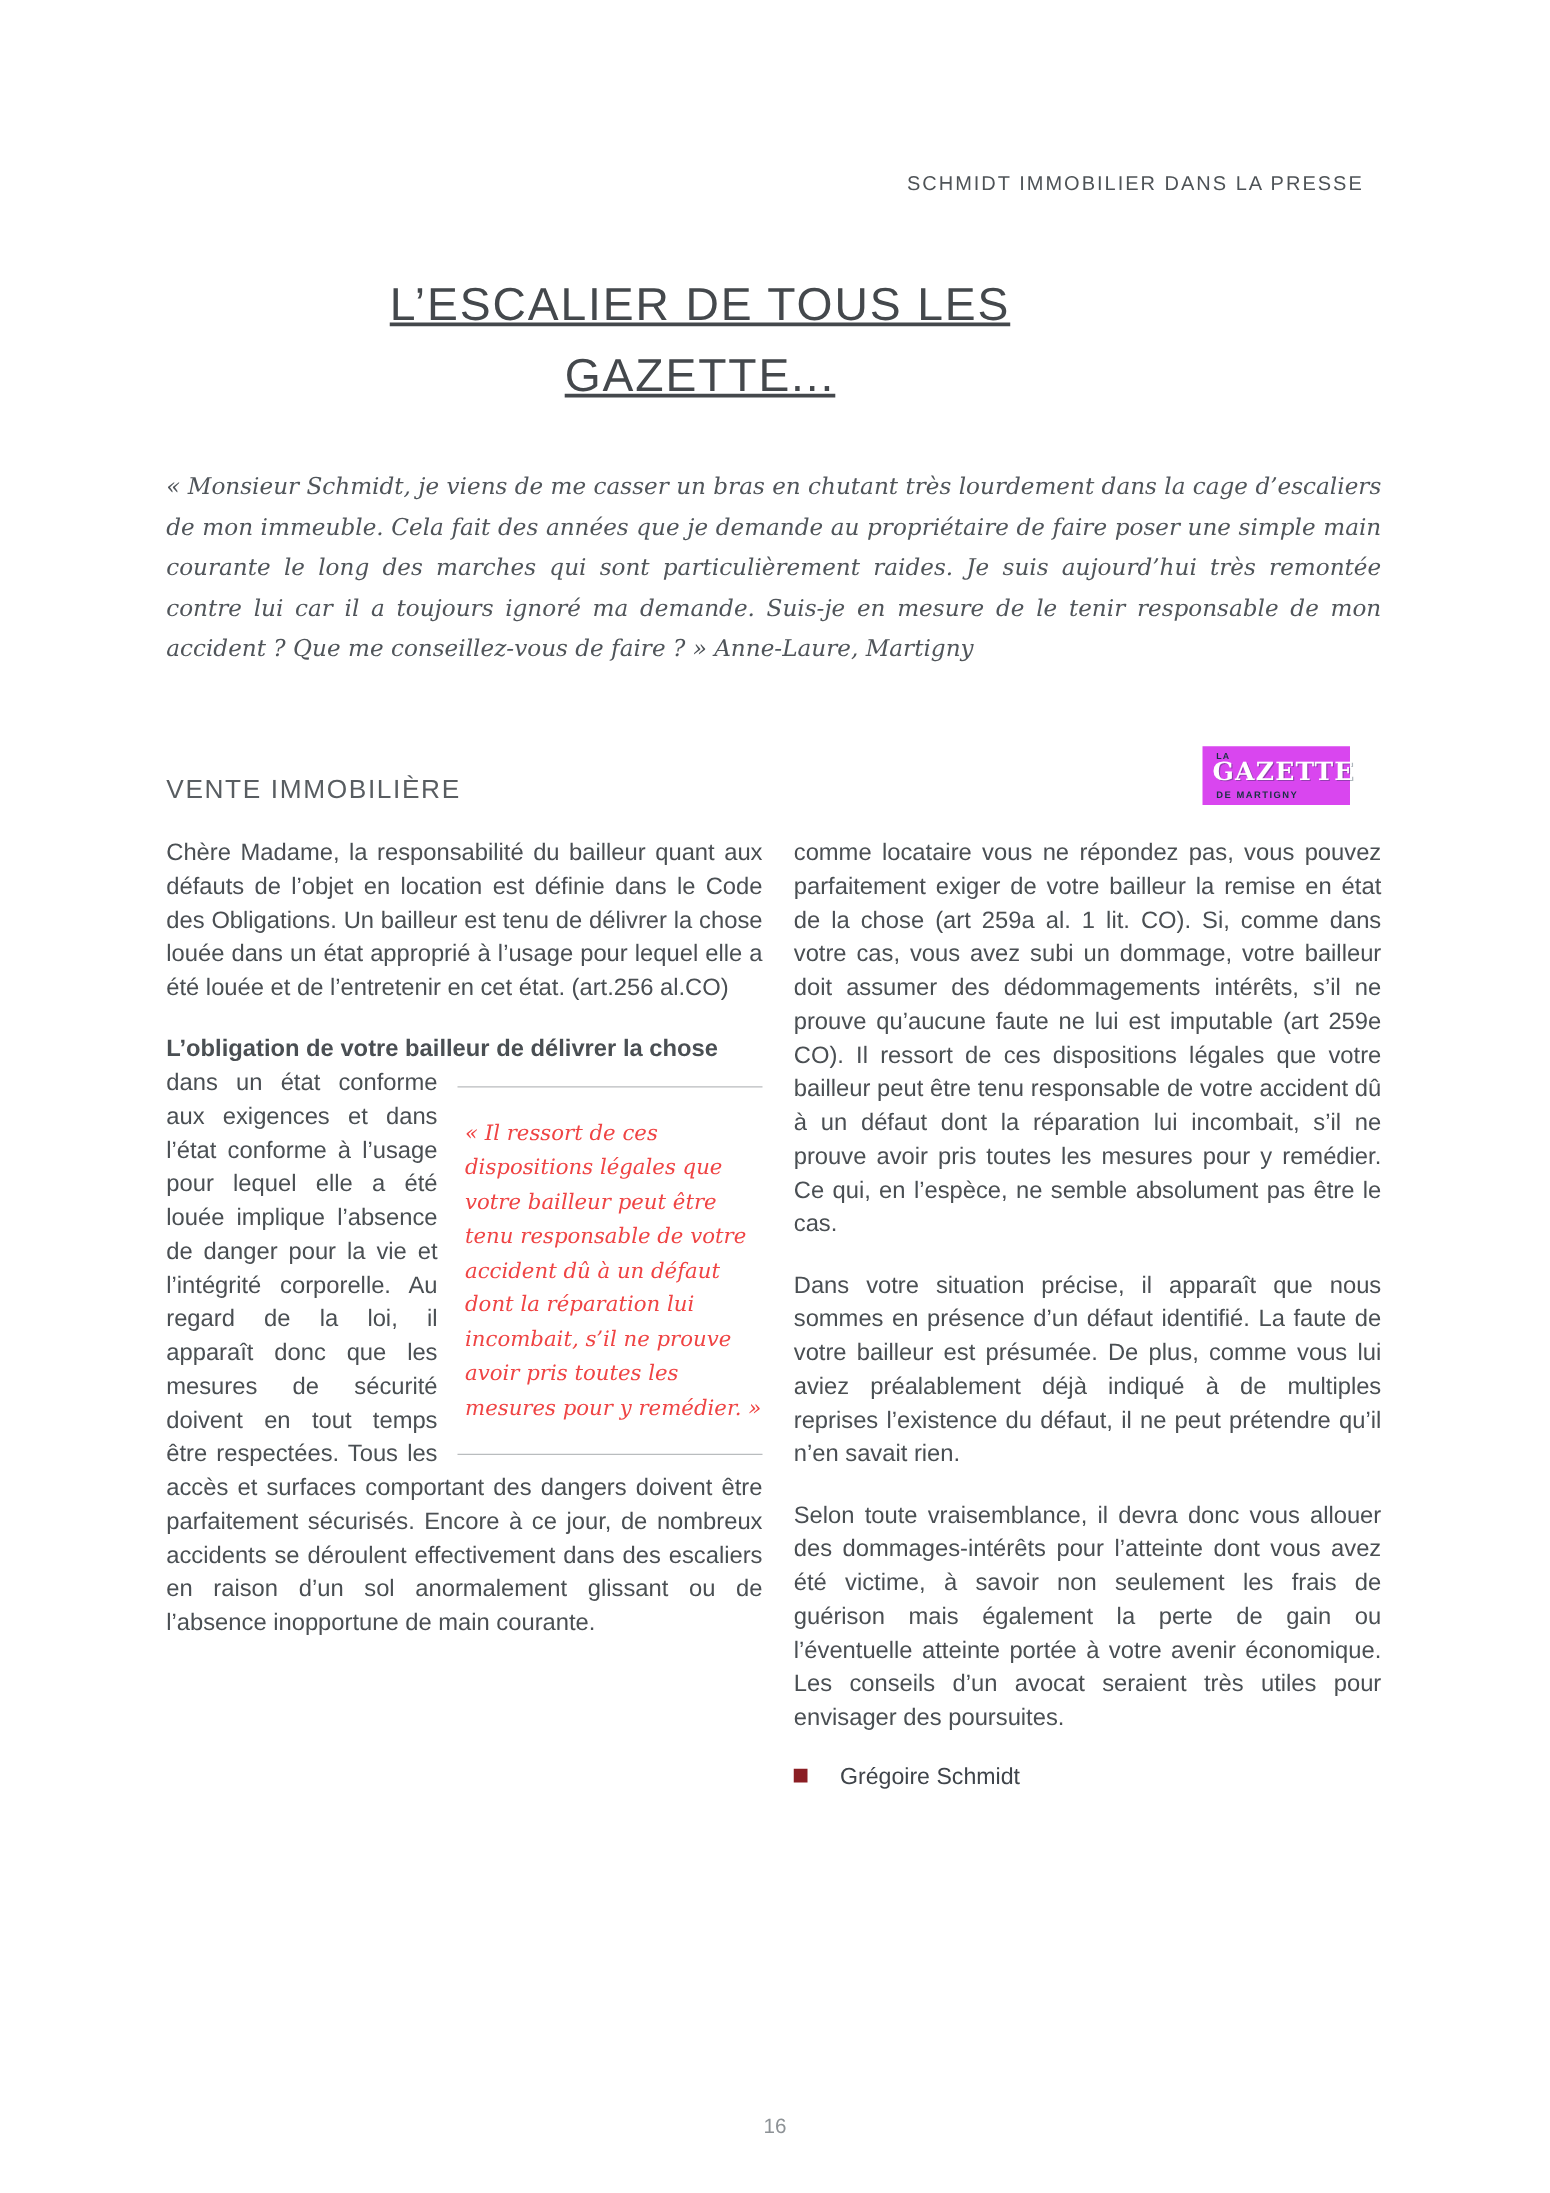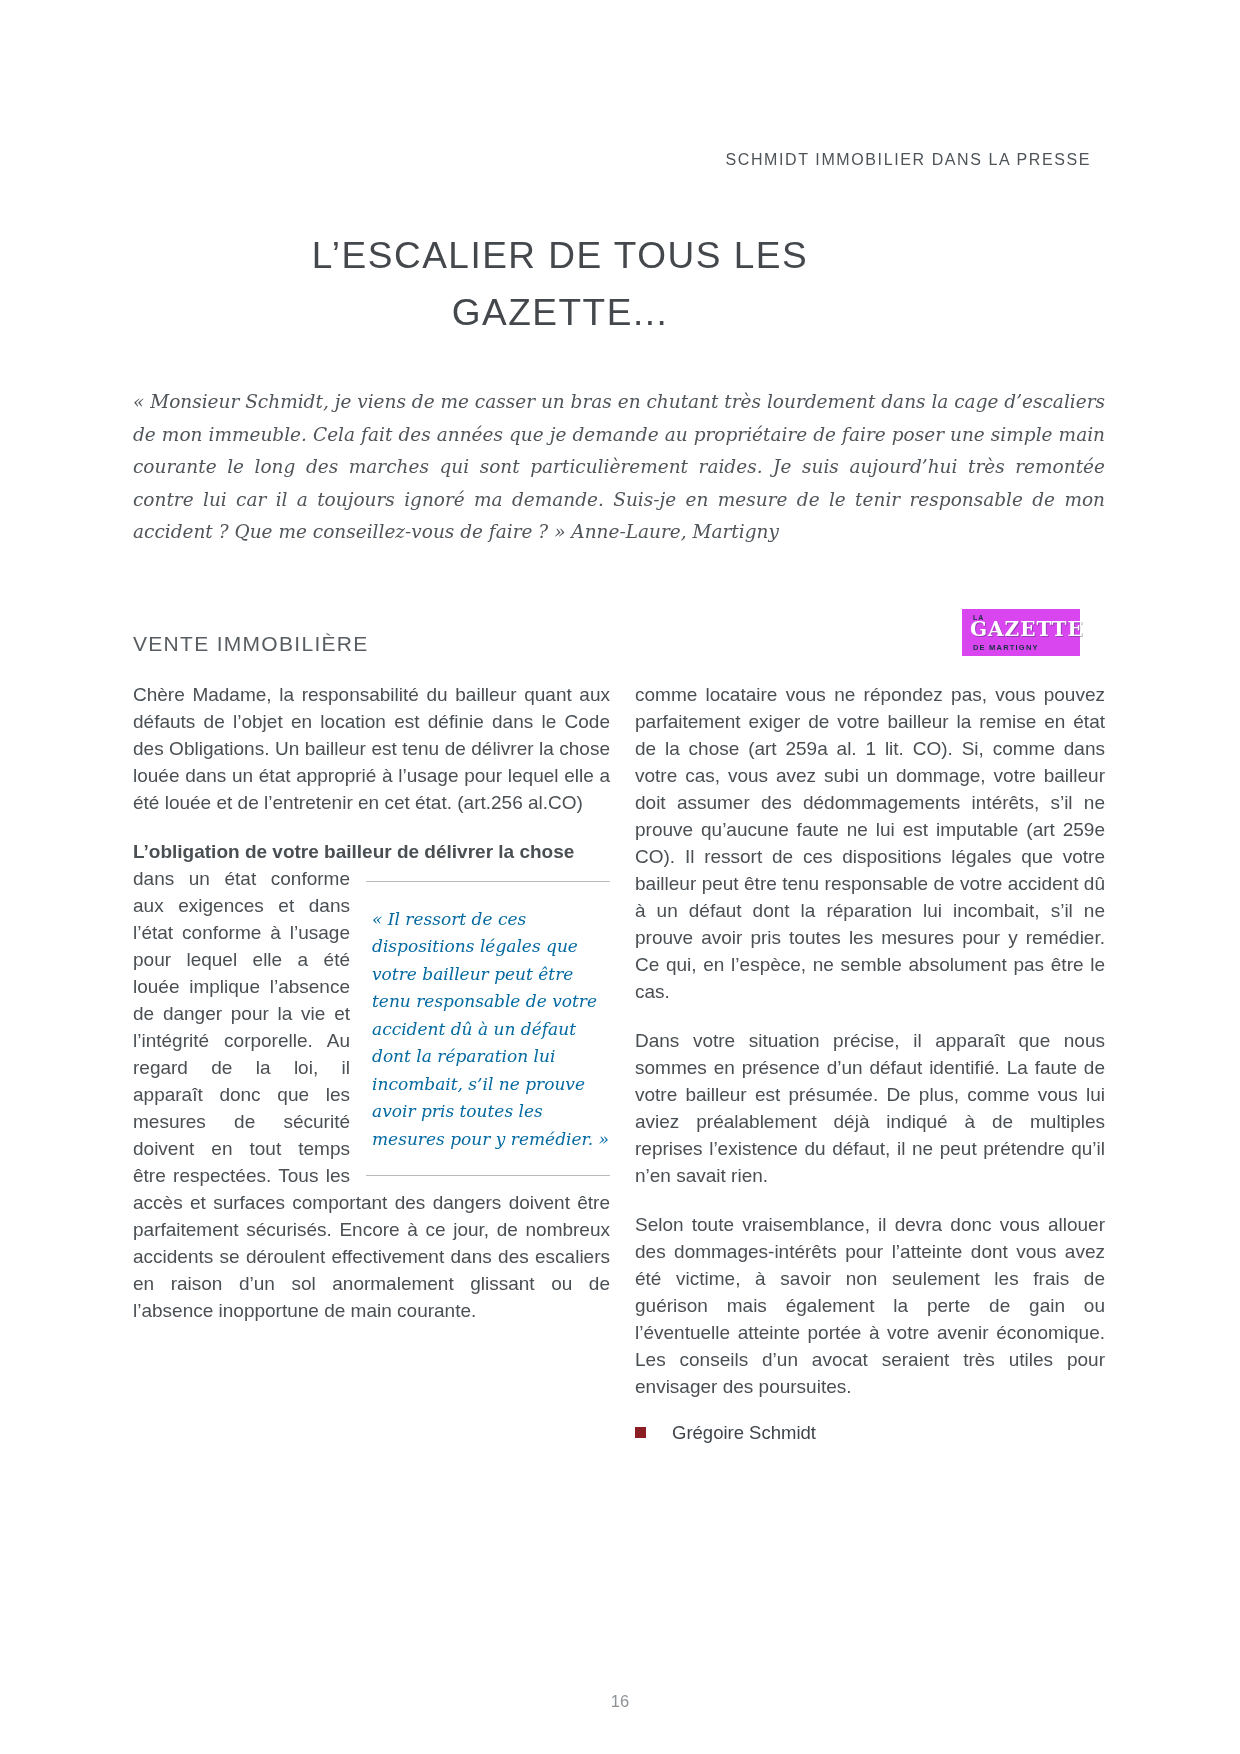--- a/index.html
+++ b/index.html
@@ -3,40 +3,41 @@
 <meta charset="utf-8">
 <style>
   html,body { margin:0; padding:0; background:#ffffff; }
   .page {
     position:relative;
     width:1240px; height:1754px;
     background:#ffffff;
     font-family:"Liberation Sans", sans-serif;
     overflow:hidden;
   }
-  .content { position:absolute; left:133px; top:16px; width:972px; }
+  .content { position:absolute; left:133px; top:4px; width:972px; }
 
   .header-label {
     margin-top:135px;
     text-align:right;
     padding-right:14px;
     font-size:16px;
     letter-spacing:1.6px;
     color:#4e5357;
   }
 
   .article-title {
     margin-top:58px;
     text-align:center;
     padding-right:118px;
     font-size:37px;
     font-weight:300;
     letter-spacing:1.5px;
     color:#44484c;
     line-height:57px;
+    text-decoration:underline;
   }
 
   .intro {
     margin-top:45px;
     font-family:"DejaVu Serif", serif;
     font-style:italic;
     font-size:18.5px;
     line-height:32.5px;
     color:#50555a;
     text-align:justify;
@@ -84,21 +85,21 @@
     float:right;
     width:238px;
     margin:16px 0 8px 16px;
     border-top:1px solid #b9bcbe;
     border-bottom:1px solid #b9bcbe;
     padding:24px 0 22px 6px;
     font-family:"DejaVu Serif", serif;
     font-style:italic;
     font-size:17px;
     line-height:27.5px;
-    color:#0369a1;
+    color:#ef4444;
     text-align:left;
   }
 
   .author {
     display:flex; align-items:center; gap:26px;
     font-size:18.5px; color:#3f444a;
     margin-top:4px;
   }
   .author-bullet { width:11px; height:11px; background:#8b1e24; flex:0 0 auto; }
 

